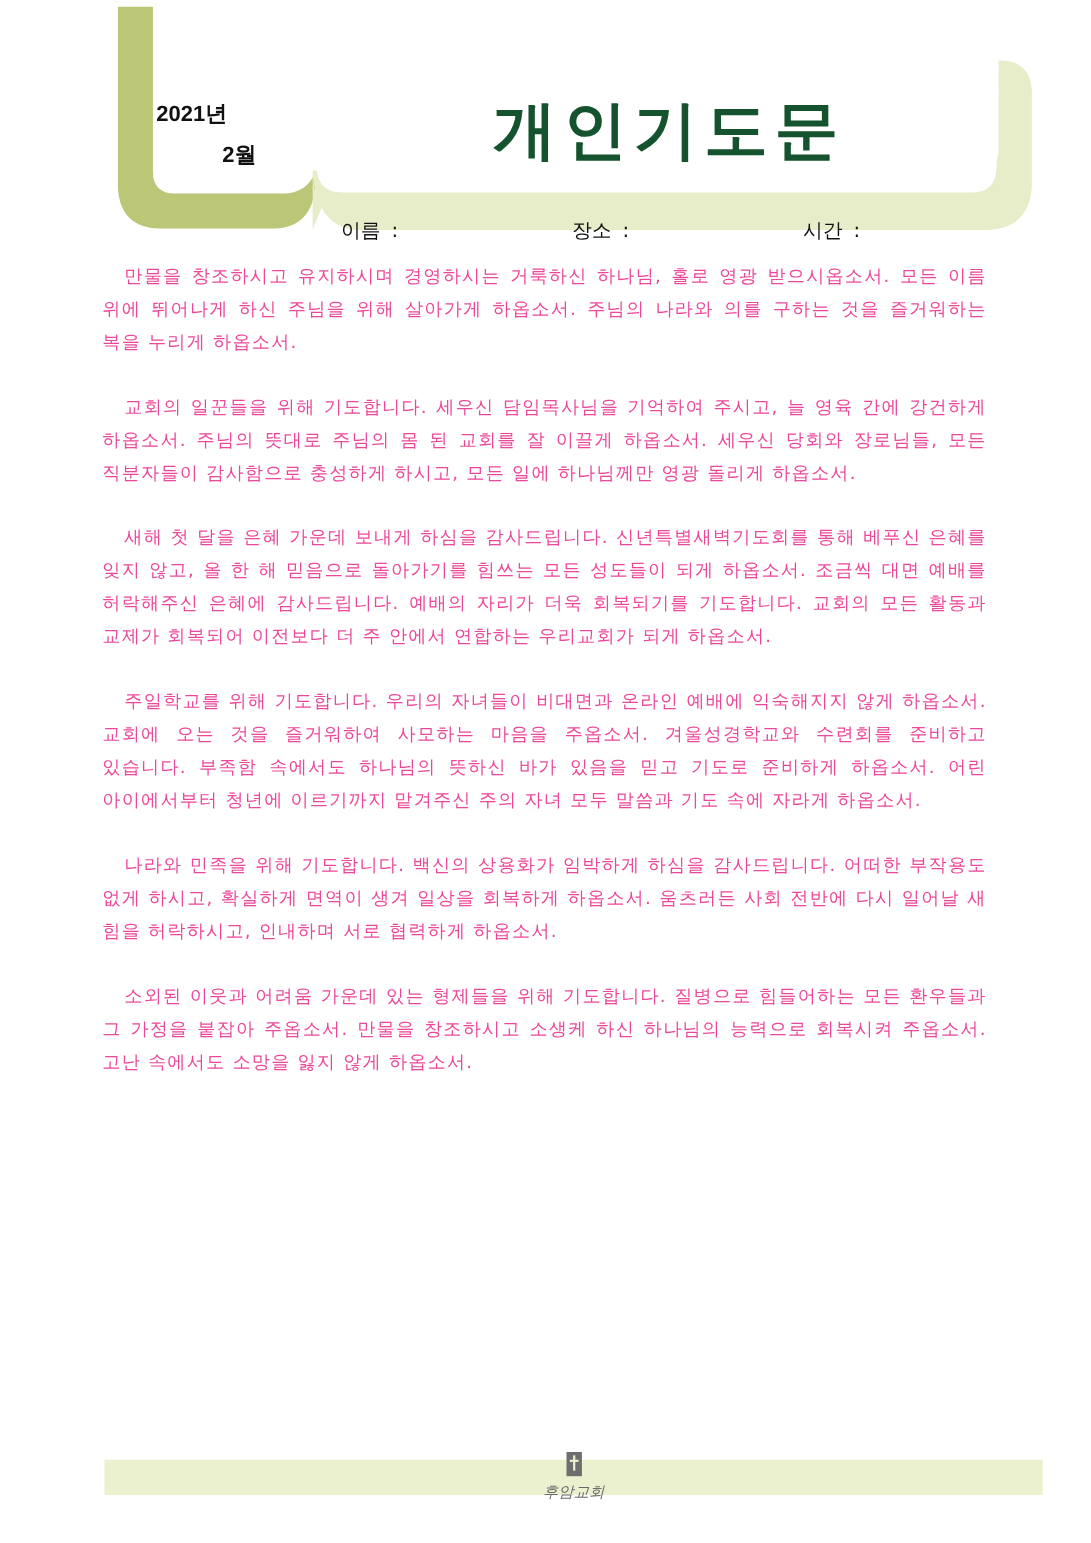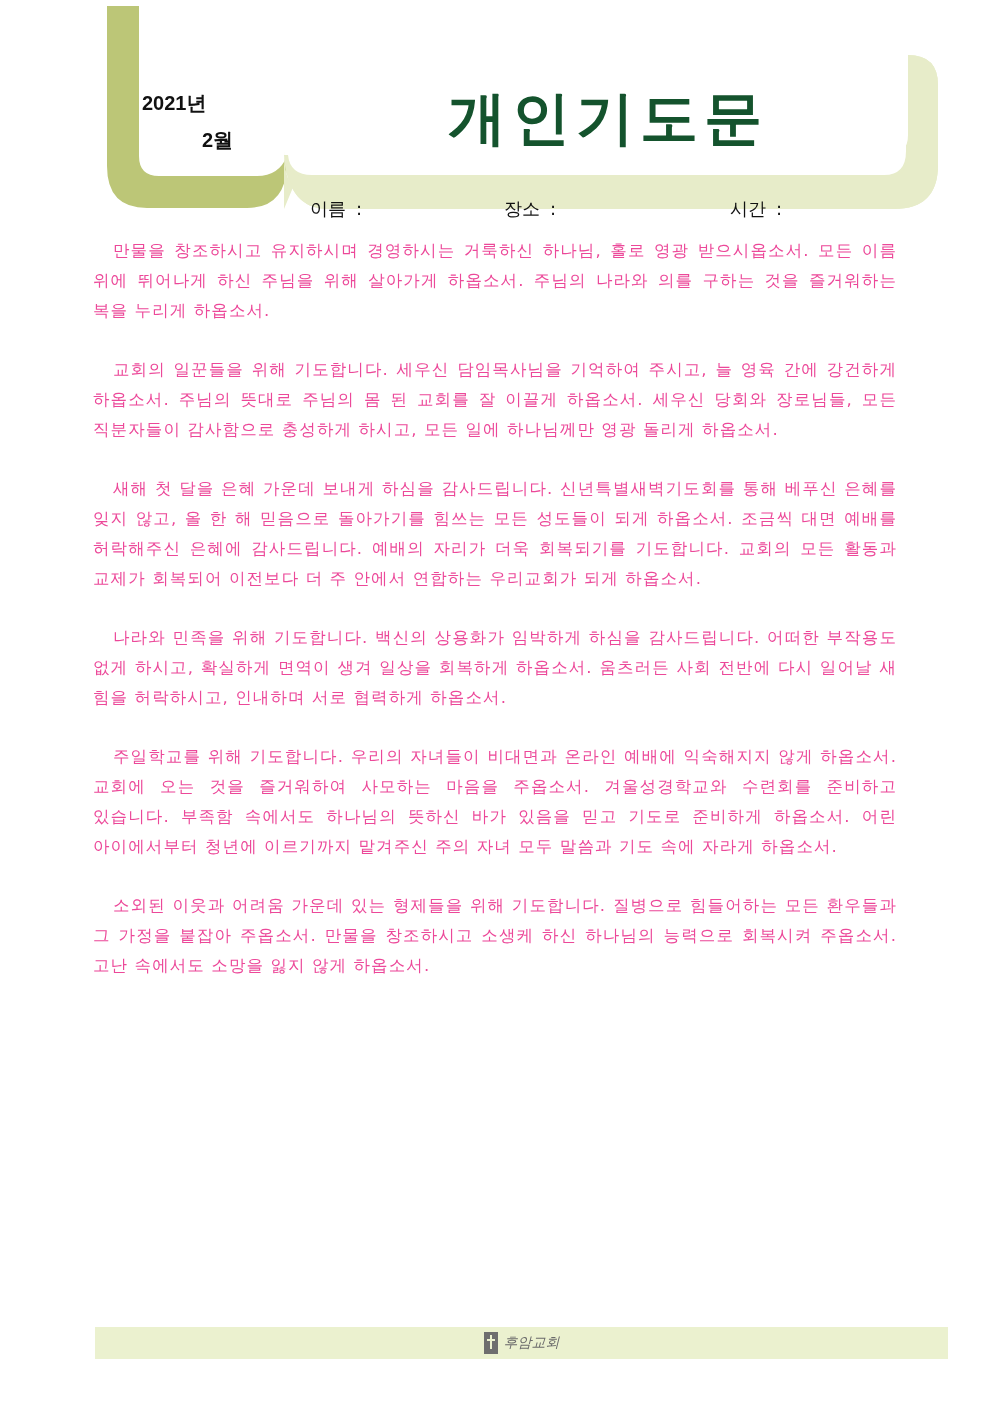--- a/index.html
+++ b/index.html
@@ -14,33 +14,33 @@
           font-family: "Liberation Sans", "DejaVu Sans", sans-serif; letter-spacing: 0px; }
   .month { position: absolute; left: 176px; top: 127px; font-size: 20px; font-weight: bold;
            font-family: "Liberation Sans", "DejaVu Sans", sans-serif; margin-left: 26px; }
   .title { position: absolute; left: 410px; top: 80px; font-size: 58px; font-weight: bold;
            letter-spacing: 6px; font-family: "DejaVu Sans", sans-serif; color: #14532d; margin-left: 38px; }
 
   .field { position: absolute; top: 181px; font-size: 18px; font-weight: normal;
            font-family: "DejaVu Sans", sans-serif; margin-top: 16px; }
   .field .colon { margin-left: 10px; }
   .f-name { left: 310px; }
-  .f-place { left: 504px; }
+  .f-place { left: 520px; }
   .f-time { left: 730px; }
 
   
   .content { position: absolute; left: 93px; top: 236px; width: 804px; }
   .para { font-size: 16.5px; line-height: 30px; text-align: justify; text-indent: 20px;
           margin: 0 0 29px 0; word-break: keep-all; letter-spacing: 1.1px;
           font-family: "DejaVu Sans", sans-serif; color: #ec4899; }
 
   
   .footer-bar { position: absolute; left: 95px; top: 1327px; width: 853px; height: 32px;
                 background: #ebf1cf; display: flex; align-items: center; justify-content: center; }
-  .logo { display: flex; align-items: center; gap: 6px; color: #6b6b6b; }
+  .logo { display: flex; align-items: center; gap: 6px; color: #6b6b6b; flex-direction: column; }
   .logo-mark { width: 14px; height: 22px; background: #6e6e6e; position: relative; }
   .logo-mark::before { content: ""; position: absolute; left: 6px; top: 3px; width: 2px; height: 14px; background: #ebf1cf; }
   .logo-mark::after { content: ""; position: absolute; left: 3px; top: 7px; width: 8px; height: 2px; background: #ebf1cf; }
   .logo-text { font-size: 14px; font-style: italic; color: #6b6b6b; font-family: "DejaVu Serif", serif; }
 </style>
 </head>
 <body>
 
 <svg class="left-bracket" viewBox="0 0 180 202">
   <path d="M0 0 H32 V150 Q32 170 52 170 H150 Q172 170 180 150 V160 Q178 202 140 202 H40 Q0 202 0 160 Z" fill="#bcc677"></path>
@@ -64,22 +64,22 @@
   <span>장소</span><span class="colon">:</span>
 </div>
 <div class="field f-time">
   <span>시간</span><span class="colon">:</span>
 </div>
 
 <div class="content">
   <p class="para">만물을 창조하시고 유지하시며 경영하시는 거룩하신 하나님, 홀로 영광 받으시옵소서. 모든 이름 위에 뛰어나게 하신 주님을 위해 살아가게 하옵소서. 주님의 나라와 의를 구하는 것을 즐거워하는 복을 누리게 하옵소서.</p>
   <p class="para">교회의 일꾼들을 위해 기도합니다. 세우신 담임목사님을 기억하여 주시고, 늘 영육 간에 강건하게 하옵소서. 주님의 뜻대로 주님의 몸 된 교회를 잘 이끌게 하옵소서. 세우신 당회와 장로님들, 모든 직분자들이 감사함으로 충성하게 하시고, 모든 일에 하나님께만 영광 돌리게 하옵소서.</p>
   <p class="para">새해 첫 달을 은혜 가운데 보내게 하심을 감사드립니다. 신년특별새벽기도회를 통해 베푸신 은혜를 잊지 않고, 올 한 해 믿음으로 돌아가기를 힘쓰는 모든 성도들이 되게 하옵소서. 조금씩 대면 예배를 허락해주신 은혜에 감사드립니다. 예배의 자리가 더욱 회복되기를 기도합니다. 교회의 모든 활동과 교제가 회복되어 이전보다 더 주 안에서 연합하는 우리교회가 되게 하옵소서.</p>
+  <p class="para">주일학교를 위해 기도합니다. 우리의 자녀들이 비대면과 온라인 예배에 익숙해지지 않게 하옵소서. 교회에 오는 것을 즐거워하여 사모하는 마음을 주옵소서. 겨울성경학교와 수련회를 준비하고 있습니다. 부족함 속에서도 하나님의 뜻하신 바가 있음을 믿고 기도로 준비하게 하옵소서. 어린 아이에서부터 청년에 이르기까지 맡겨주신 주의 자녀 모두 말씀과 기도 속에 자라게 하옵소서.</p>
   <p class="para">나라와 민족을 위해 기도합니다. 백신의 상용화가 임박하게 하심을 감사드립니다. 어떠한 부작용도 없게 하시고, 확실하게 면역이 생겨 일상을 회복하게 하옵소서. 움츠러든 사회 전반에 다시 일어날 새 힘을 허락하시고, 인내하며 서로 협력하게 하옵소서.</p>
-  <p class="para">주일학교를 위해 기도합니다. 우리의 자녀들이 비대면과 온라인 예배에 익숙해지지 않게 하옵소서. 교회에 오는 것을 즐거워하여 사모하는 마음을 주옵소서. 겨울성경학교와 수련회를 준비하고 있습니다. 부족함 속에서도 하나님의 뜻하신 바가 있음을 믿고 기도로 준비하게 하옵소서. 어린 아이에서부터 청년에 이르기까지 맡겨주신 주의 자녀 모두 말씀과 기도 속에 자라게 하옵소서.</p>
   <p class="para">소외된 이웃과 어려움 가운데 있는 형제들을 위해 기도합니다. 질병으로 힘들어하는 모든 환우들과 그 가정을 붙잡아 주옵소서. 만물을 창조하시고 소생케 하신 하나님의 능력으로 회복시켜 주옵소서. 고난 속에서도 소망을 잃지 않게 하옵소서.</p>
 </div>
 
 <div class="footer-bar">
   <div class="logo">
     <span class="logo-mark"></span>
     <span class="logo-text">후암교회</span>
   </div>
 </div>
 

